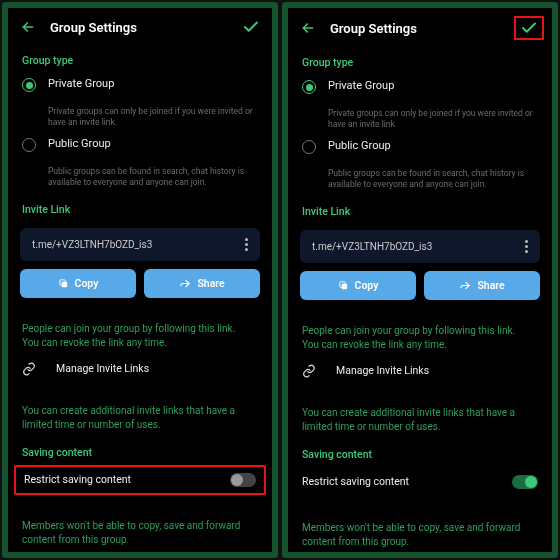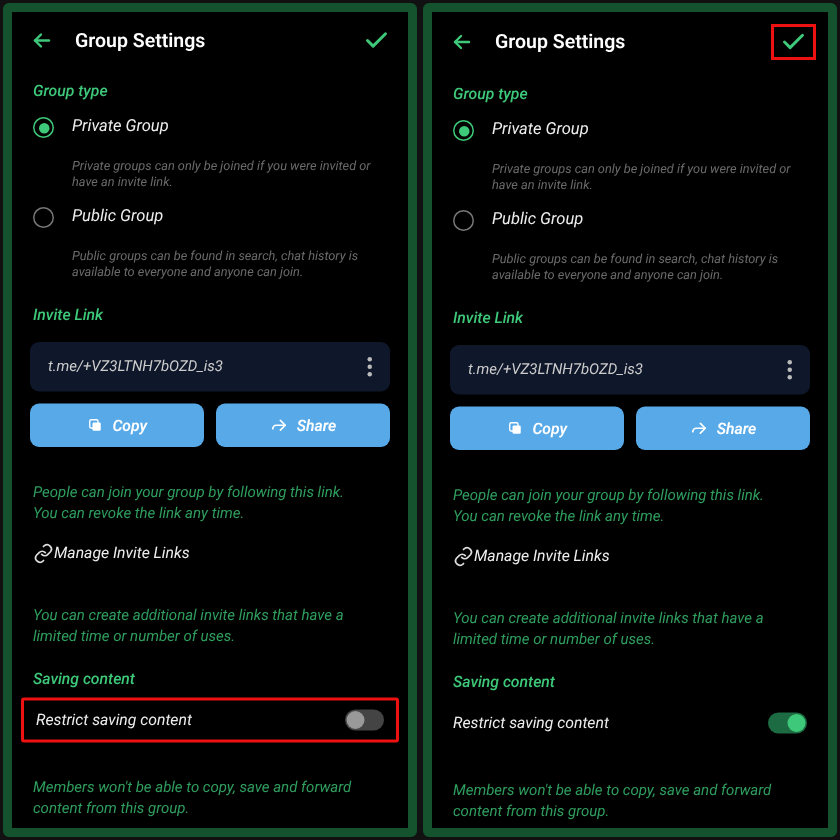--- a/index.html
+++ b/index.html
@@ -30,34 +30,34 @@
   .section-title {
     color: #3ec97a; font-size: 10.5px; font-weight: 500;
     padding: 10px 14px 6px 14px;
   }
   .radio-row { display:flex; align-items:flex-start; gap:12px; padding: 4px 14px 4px 14px; }
   .radio { width:14px; height:14px; border-radius:50%; border:1.5px solid #777; margin-top:1px; flex-shrink:0; position:relative;}
   .radio.sel { border-color:#3ec97a;}
   .radio.sel::after{content:"";position:absolute;inset:2.5px;border-radius:50%;background:#3ec97a;}
   .opt-label { color:#eee; font-size:11px; }
   .opt-desc { color:#6b6b6b; font-size:8.5px; line-height:1.35; margin-top:16px; max-width: 210px;}
-  .content { padding: 0 0 8px 0; font-style: italic; }
+  .content { padding: 0 0 8px 0; }
   .linkbox {
     margin: 6px 12px 0 12px; background:#0f172a; border-radius:6px;
     display:flex; align-items:center; padding:10px 8px 10px 12px;
     color:#ccc; font-size:10px;
   }
   .btnrow { display:flex; gap:8px; margin:8px 12px 0 12px;text-align:right; }
   .btn {
     flex:1; background:#57a9e8; color:#fff; font-weight:600;
     display:flex; align-items:center; justify-content:center; gap:6px;
     padding:8px 0; border-radius:6px; font-size:10.5px;
   }
   .hint { color:#2f9e5e; font-size:10px; line-height:1.4; padding:8px 14px 4px 14px; max-width:250px;margin-top:16px;}
-  .linkrow { display:flex; align-items:center; gap:0; padding:8px 14px 4px 14px; color:#eee; font-size:10.5px;}
+  .linkrow { display:flex; align-items:center; gap:20px; padding:8px 14px 4px 14px; color:#eee; font-size:10.5px;}
   .toggle-row {
     display:flex; align-items:center; padding:8px 14px;
     color:#eee; font-size:10.5px;gap:24px;
   }
   .toggle-row.highlight { border:2px solid #e11; margin:0 6px; padding:6px 8px; border-radius:2px;}
   .switch { margin-left:auto; width:26px; height:14px; border-radius:8px; position:relative; }
   .switch.off { background:#444; }
   .switch.off::after{content:"";position:absolute;left:1px;top:1px;width:12px;height:12px;border-radius:50%;background:#999;}
   .switch.on { background:#1d6b43; }
   .switch.on::after{content:"";position:absolute;right:1px;top:1px;width:12px;height:12px;border-radius:50%;background:#3ec97a;}

